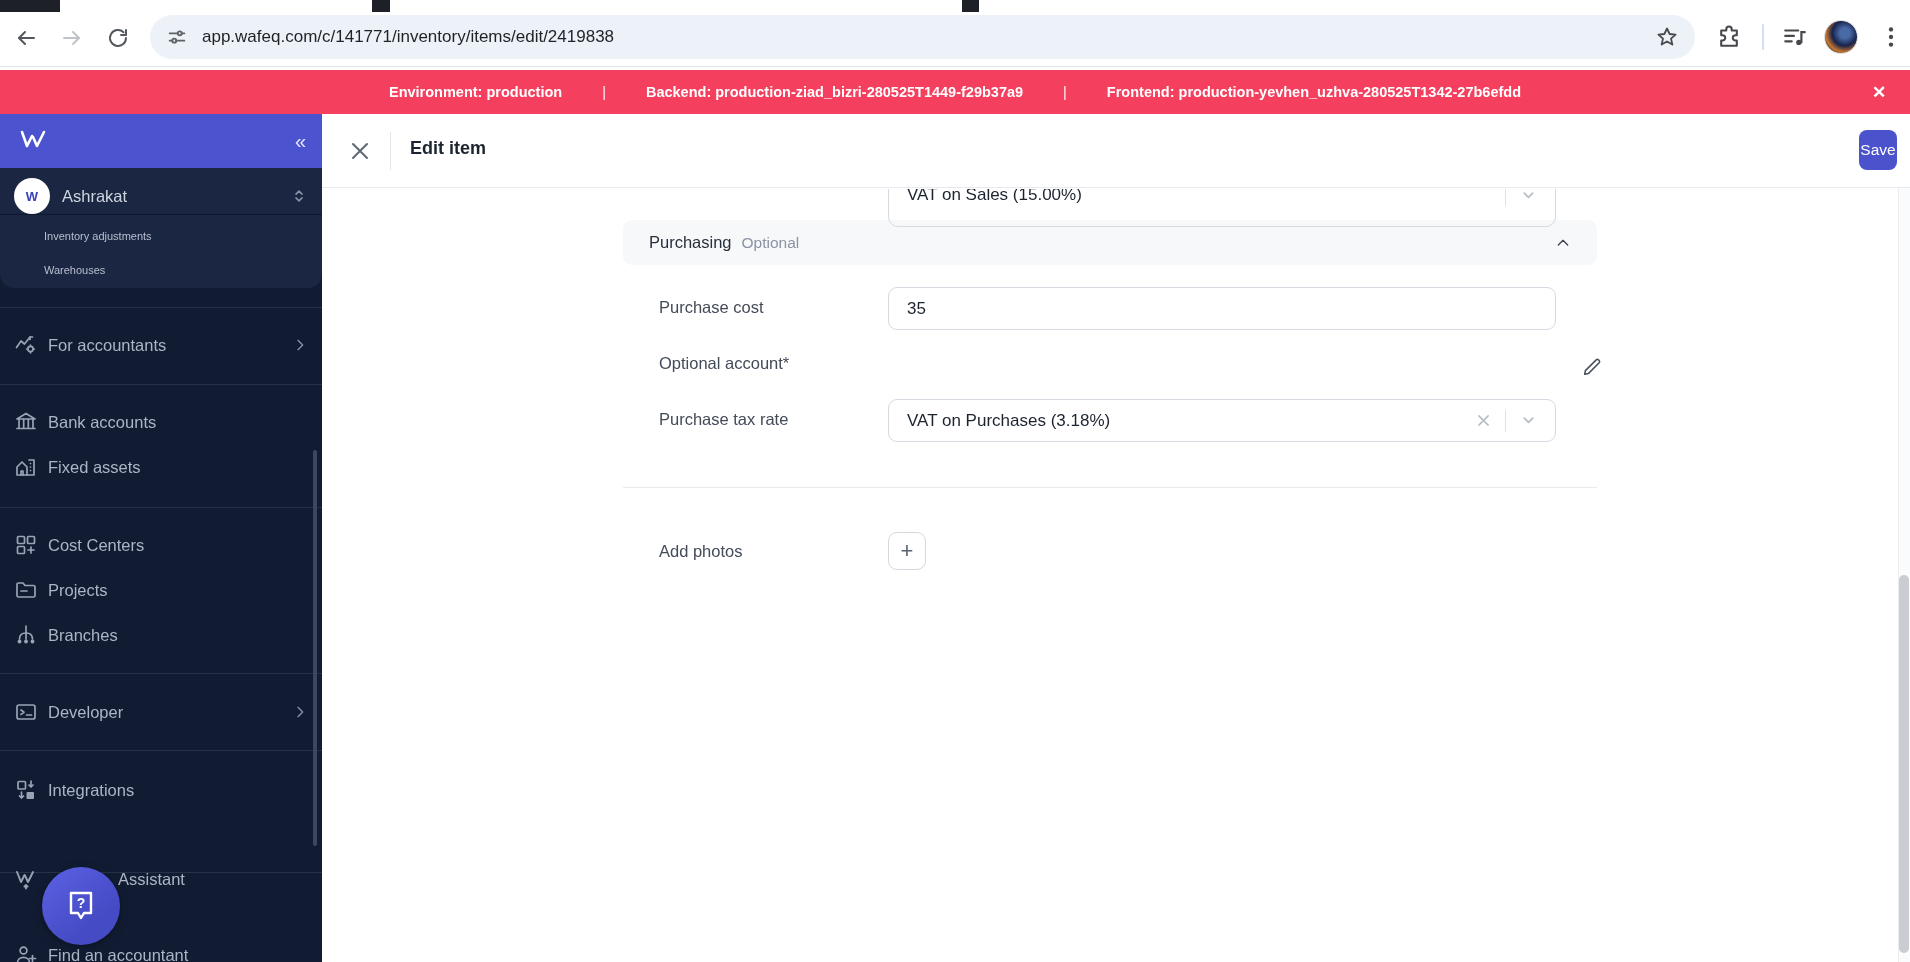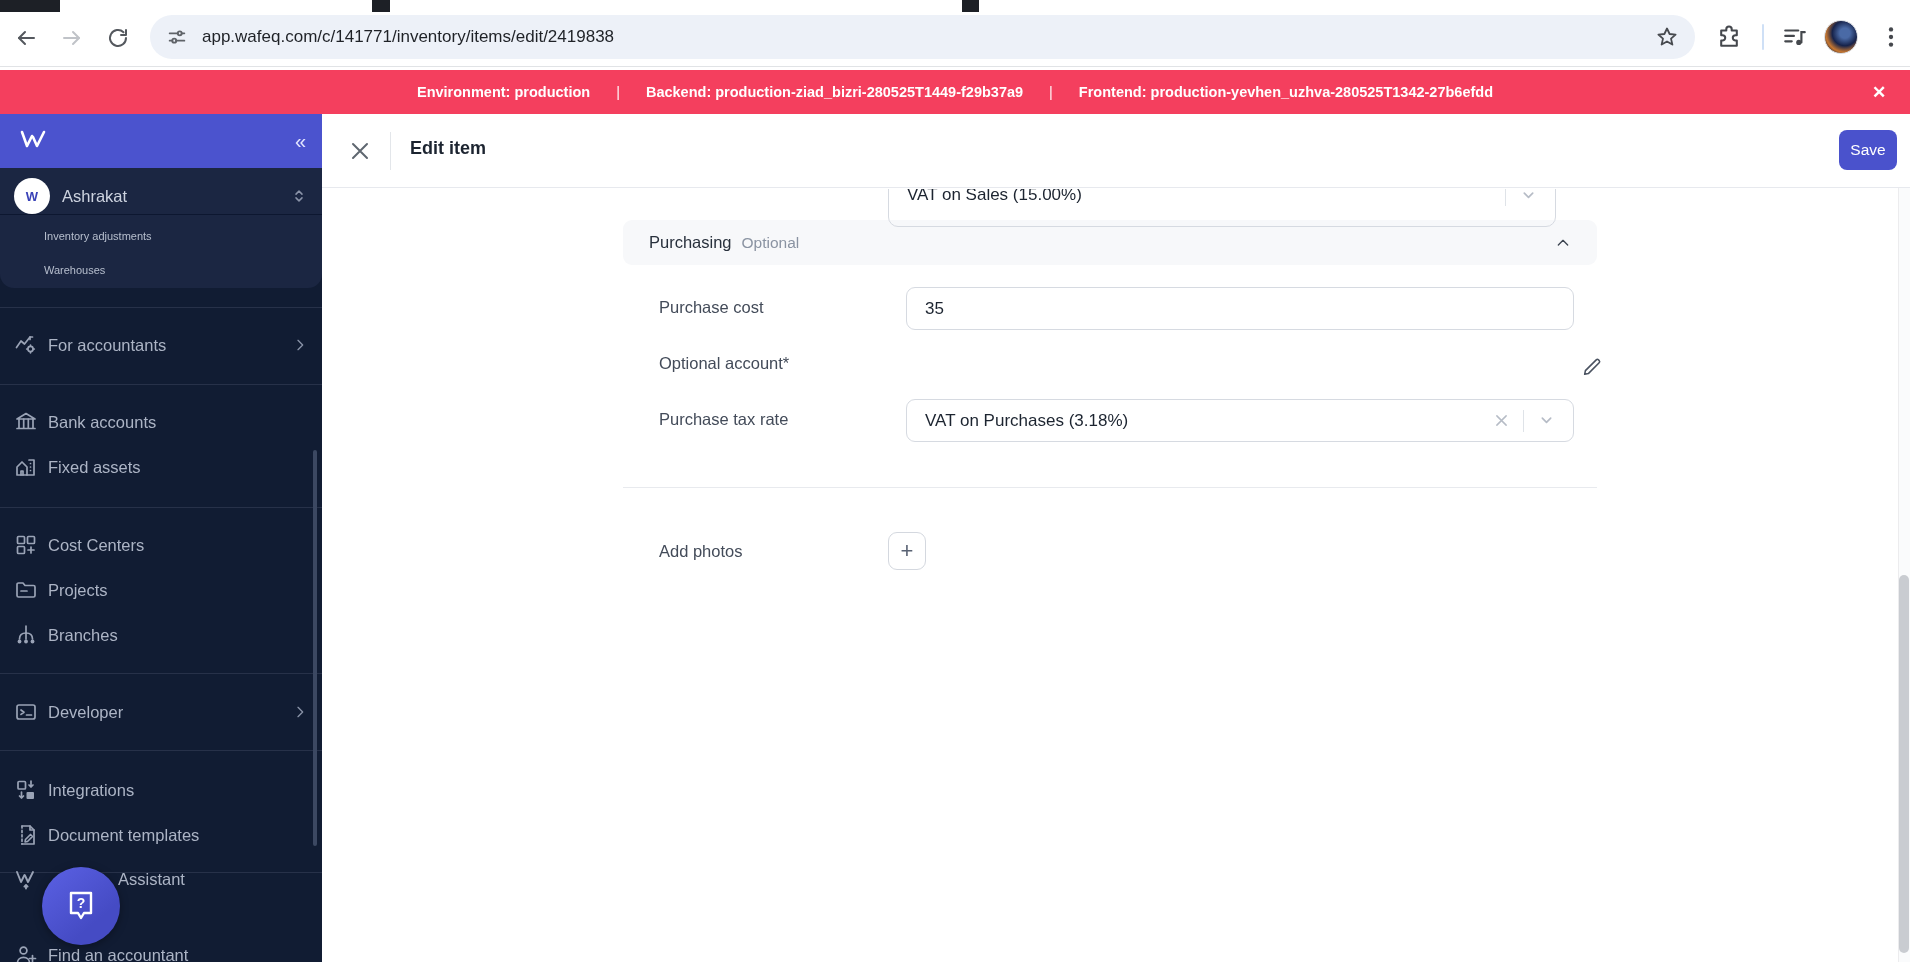--- a/index.html
+++ b/index.html
@@ -21,21 +21,21 @@
              background:#edf1f8; display:flex; align-items:center; padding:0 16px; }
   .omni-url { flex:1; font-size:17px; color:#1f2227; margin-left:14px; white-space:nowrap; overflow:hidden; }
   .chrome-right-ic { position:absolute; top:24px; width:26px; height:26px; color:#45484d; cursor:pointer; }
   .chrome-sep { position:absolute; left:1762px; top:24px; width:2px; height:26px; background:#cfe0f6; border-radius:1px; }
   .chrome-avatar { position:absolute; left:1824px; top:20px; width:34px; height:34px; border-radius:50%;
      background: radial-gradient(circle at 62% 38%, #4a6aa6 0 18%, #16224a 45%, #c8772f 68%, #141f3c 86%);
      border:1px solid #d9dce1; cursor:pointer; }
 
   
   .banner { position:absolute; top:70px; left:0; right:0; height:44px; background:#f43f5e; color:#fff;
-            display:flex; align-items:center; justify-content:center; font-size:14.5px; font-weight:600; }
+            display:flex; align-items:center; justify-content:center; font-size:14.5px; font-weight:600;gap:14px; }
   .banner .sep { margin:0 26px; font-weight:400; opacity:.95; }
   .banner-close { position:absolute; right:18px; top:50%; transform:translateY(-50%); color:#fff;
                   font-size:17px; width:26px; height:26px; display:flex; align-items:center; justify-content:center; cursor:pointer; }
 
   
   .sidebar { position:absolute; top:114px; bottom:0; left:0; width:322px; background:#111c33; overflow:hidden; }
   .side-head { position:absolute; top:0; left:0; right:0; height:54px; background:#4b53ce;
                display:flex; align-items:center; padding:0 18px; }
   .side-head .collapse { margin-left:auto; color:#e4e7ff; font-size:20px; letter-spacing:-2px; cursor:pointer; }
   .account-panel { position:absolute; top:54px; left:0; right:0; height:120px; background:#1b2642; border-radius:0 0 14px 14px; }
@@ -56,36 +56,36 @@
   .assist-btn { position:absolute; left:42px; top:753px; width:78px; height:78px; border-radius:50%;
                 background:linear-gradient(140deg,#5b61e4 0%,#454bc4 70%); display:flex; align-items:center; justify-content:center;
                 cursor:pointer; z-index:3; box-shadow:0 2px 8px rgba(0,0,0,.35); }
 
   
   .main { position:absolute; top:114px; left:322px; right:0; bottom:0; background:#fff; }
   .mheader { position:absolute; top:0; left:0; right:0; height:74px; background:#fff; border-bottom:1px solid #e7e9ee; z-index:2; }
   .close-x { position:absolute; left:26px; top:25px; width:24px; height:24px; color:#5f6770; cursor:pointer; }
   .title-sep { position:absolute; left:68px; top:18px; width:1px; height:38px; background:#e3e6ea; }
   .m-title { position:absolute; left:88px; top:24px; font-size:18px; font-weight:700; color:#1c2430; }
-  .save-btn { position:absolute; right:13px; top:16px; width:58px; height:40px; background:#4a52cc; color:#fff;
+  .save-btn { position:absolute; right:13px; top:16px; width:38px; height:40px; background:#4a52cc; color:#fff;
               border:none; border-radius:8px; font-size:15.5px; font-family:inherit; cursor:pointer; }
 
   .clip-window { position:absolute; left:566px; top:75px; width:668px; height:41px; overflow:hidden; z-index:1; }
   .clip-inner { position:relative; top:-26px; height:64px; border:1px solid #d6dae1; border-radius:10px;
                 display:flex; align-items:center; padding:0 18px; font-size:17px; color:#1c2430; }
   .clip-inner .ctrls { margin-left:auto; display:flex; align-items:center; color:#b6bcc6; }
 
   .section-bar { position:absolute; left:301px; top:106px; width:974px; height:45px; background:#f7f8fa; border-radius:9px;
                  display:flex; align-items:center; padding:0 26px; cursor:pointer; }
   .section-title { font-size:16.5px; color:#28303c; font-weight:500; }
   .section-badge { font-size:15.5px; color:#8a93a2; margin-left:10px; }
   .section-chev { margin-left:auto; color:#3c4450; }
 
   .f-label { position:absolute; left:337px; font-size:16.5px; color:#434b59; }
-  .f-box { position:absolute; left:584px; width:668px; height:43px; border:1px solid #d6dae1; border-radius:9px;
+  .f-box { position:absolute; left:566px; width:668px; height:43px; border:1px solid #d6dae1; border-radius:9px;
            background:#fff; display:flex; align-items:center; padding:8px 18px; font-size:17px; color:#1c2430; cursor:text; }
   .f-box .ctrls { margin-left:auto; display:flex; align-items:center; color:#b6bcc6; }
   .ctrl-sep { width:1px; height:22px; background:#dfe3e8; margin:0 13px; }
   .ctrl-btn { display:flex; align-items:center; justify-content:center; width:18px; height:18px; cursor:pointer; }
   .pencil { position:absolute; left:1259px; top:242px; width:22px; height:22px; color:#4a5260; cursor:pointer; }
 
   .form-div { position:absolute; left:301px; top:373px; width:974px; height:1px; background:#e8eaee; }
   .photos-label { position:absolute; left:337px; top:428px; font-size:16.5px; color:#434b59; }
   .add-photo { position:absolute; left:566px; top:418px; width:38px; height:38px; border:1px solid #d4d8df; border-radius:9px;
                background:#fff; display:flex; align-items:center; justify-content:center; font-size:22px; color:#596273; cursor:pointer; }
@@ -307,31 +307,20 @@
         <svg viewBox="0 0 24 24" fill="none" stroke="currentColor" stroke-width="1.7" stroke-linecap="round" stroke-linejoin="round">
             <rect x="4" y="3.5" width="7.5" height="7.5" rx="1"></rect>
             <rect x="12.5" y="14" width="7.5" height="7" rx="1" fill="currentColor" stroke="none"></rect>
             <path d="M17 4v6M17 10l-2-2M17 10l2-2" transform="translate(0,-1)"></path>
             <path d="M7.5 14v6M7.5 20l-2-2M7.5 20l2-2"></path>
           </svg>
       </span>
       <span>Integrations</span>
     </div>
 
-    <div class="srow" style="top:699px">
-      <span class="icon">
-        <svg viewBox="0 0 24 24" fill="none" stroke="currentColor" stroke-width="1.7" stroke-linecap="round" stroke-linejoin="round">
-            <path d="M8 3h8l4 4v14H8"></path>
-            <path d="M16 3v4h4"></path>
-            <path d="M8 3v18" stroke-dasharray="2 2.4"></path>
-            <path d="M11.5 16.5l5-5 2 2-5 5-2.4.4z"></path>
-          </svg>
-      </span>
-      <span>Document templates</span>
-    </div>
 
     <div class="sdiv" style="top:758px"></div>
 
     <div class="srow" style="top:743px">
       <span class="icon">
         <svg viewBox="0 0 24 24" fill="none" stroke="currentColor" stroke-width="1.9" stroke-linecap="round" stroke-linejoin="round">
             <path d="M3 5l4 10 3.5-7"></path>
             <path d="M11 8.5l3 6.5 5-10"></path>
             <path d="M12 21.5v-3.5M12 18l-1.6 1.6M12 18l1.6 1.6"></path>
           </svg>

